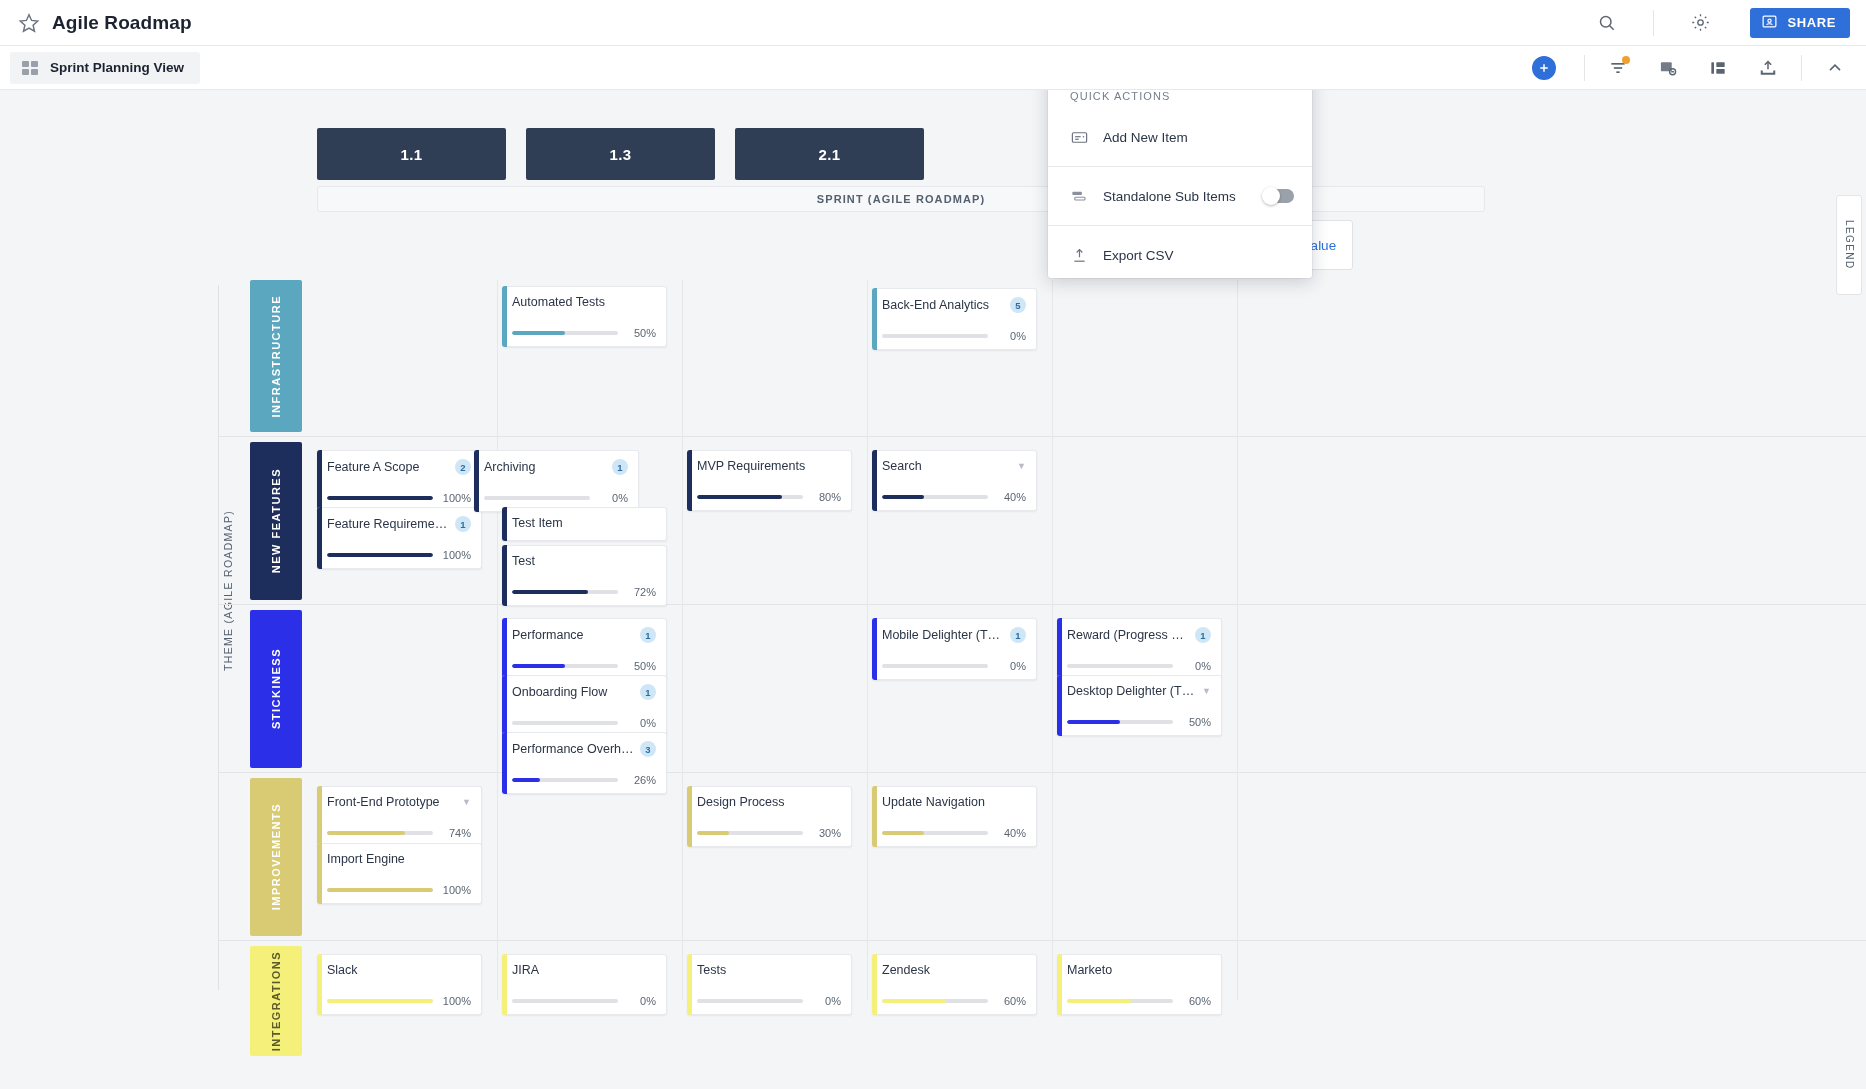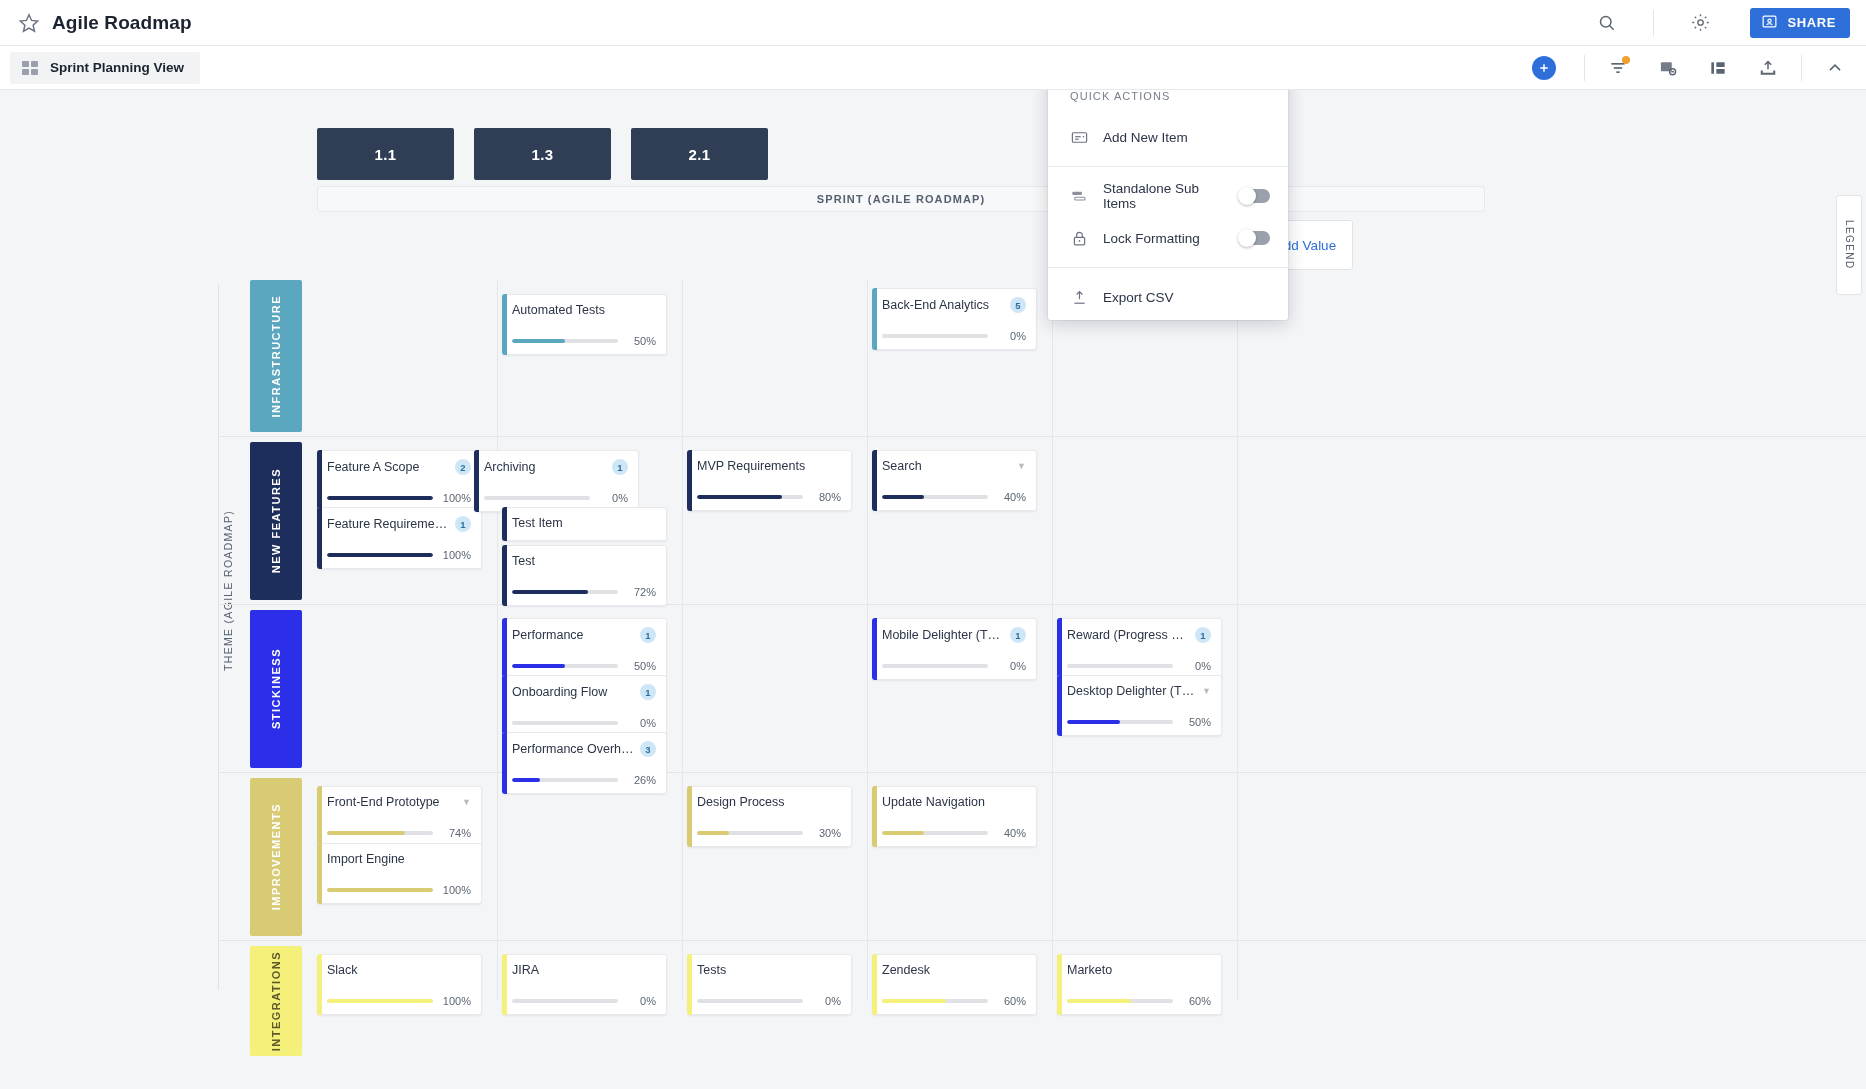--- a/index.html
+++ b/index.html
@@ -72,21 +72,21 @@
 
   .sprint-band {
     position: absolute; left: 317px; top: 96px; width: 1168px; height: 26px;
     background: #f7f8f9; border: 1px solid #e6e8ec; border-radius: 3px;
     display: flex; align-items: center; justify-content: center;
     font-size: 11px; font-weight: bold; letter-spacing: 1.1px; color: #55606f;
   }
 
   .cols { position: absolute; left: 317px; top: 38px; display: flex; gap: 20px; }
   .col-head {
-    width: 137px; height: 52px; background: #2f3e55; color: #fff;
+    width: 189px; height: 52px; background: #2f3e55; color: #fff;
     border-radius: 2px; display: flex; align-items: center; justify-content: center;
     font-size: 15px; font-weight: bold; letter-spacing: .4px;
   }
 
   
   .vsep { position: absolute; top: 190px; width: 1px; background: #e5e7ea; }
 
   
   .theme-rail {
     position: absolute; left: 222px; top: 420px;
@@ -147,21 +147,21 @@
     position: absolute; right: 4px; top: 105px; width: 26px; height: 100px;
     background: #fff; border: 1px solid #e3e5e9; border-radius: 3px;
     display: flex; align-items: center; justify-content: center; cursor: pointer;
   }
   .legend-rail span {
     writing-mode: vertical-rl; font-size: 10px; letter-spacing: 1.4px; color: #55606f;
   }
 
   
   .qa-menu {
-    position: absolute; left: 1048px; top: -18px; width: 240px;
+    position: absolute; left: 1048px; top: -18px; width: 264px;
     background: #fff; border-radius: 3px;
     box-shadow: 0 4px 18px rgba(25,35,55,.20), 0 0 0 1px rgba(25,35,55,.05);
     z-index: 40; padding-bottom: 2px;
   }
   .qa-head { font-size: 11px; letter-spacing: 1.1px; color: #767e8a; padding: 18px 0 14px 22px; }
   .qa-item {
     display: flex; align-items: center; gap: 14px;
     height: 42px; padding: 0 18px 0 22px; cursor: pointer; font-size: 13.5px; color: #2b3547;
   }
   .qa-item .qa-label { flex: 1; }
@@ -307,21 +307,21 @@
         <span>STICKINESS</span>
       </div>
       <div class="swatch" style="left: 250px; top: 688px; height: 158px; background: rgb(216, 203, 116);">
         <span>IMPROVEMENTS</span>
       </div>
       <div class="swatch" style="left: 250px; top: 856px; height: 110px; background: rgb(245, 240, 122); color: rgb(92, 90, 42);">
         <span>INTEGRATIONS</span>
       </div>
     </div>
   <div id="cards">
-      <div class="card" style="--accent: #5ba7bf; left: 502px; top: 204px;">
+      <div class="card" style="--accent: #5ba7bf; left: 502px; top: 196px;">
         <div class="card-top">
           <div class="card-title">Automated Tests</div>
         </div>
         <div class="card-bar">
           <div class="track">
             <div class="fill" style="width: 50%; background: rgb(91, 167, 191);"></div>
           </div>
           <div class="pct">50%</div>
         </div>
       </div>
@@ -615,33 +615,20 @@
           <rect x="3" y="6" width="12" height="4" rx="1"></rect>
           <rect x="6" y="13" width="13" height="3.4" rx="1.2" fill="none" stroke="#8a919c" stroke-width="1.4"></rect>
         </svg>
       </span>
       <span class="qa-label">Standalone Sub Items</span>
       <span class="toggle">
           <i></i>
         </span>
     </div>
 
-    <div class="qa-item">
-      <span class="qa-icon">
-        <svg viewBox="0 0 24 24" width="19" height="19" fill="none" stroke="#6b7280" stroke-width="1.5">
-          <rect x="5.5" y="10.5" width="13" height="9.5" rx="1.4"></rect>
-          <path d="M8.4 10.5V7.8a3.6 3.6 0 0 1 7.2 0v2.7"></path>
-          <circle cx="12" cy="15" r="1.1" fill="#6b7280" stroke="none"></circle>
-        </svg>
-      </span>
-      <span class="qa-label">Lock Formatting</span>
-      <span class="toggle">
-          <i></i>
-        </span>
-    </div>
 
     <div class="qa-sep"></div>
 
     <div class="qa-item">
       <span class="qa-icon">
         <svg viewBox="0 0 24 24" width="19" height="19" fill="none" stroke="#6b7280" stroke-width="1.5">
           <path d="M12 4.6v9.6"></path>
             <path d="M8.4 8.2 12 4.6l3.6 3.6"></path>
             <path d="M5.5 19.2h13"></path>
         </svg>

